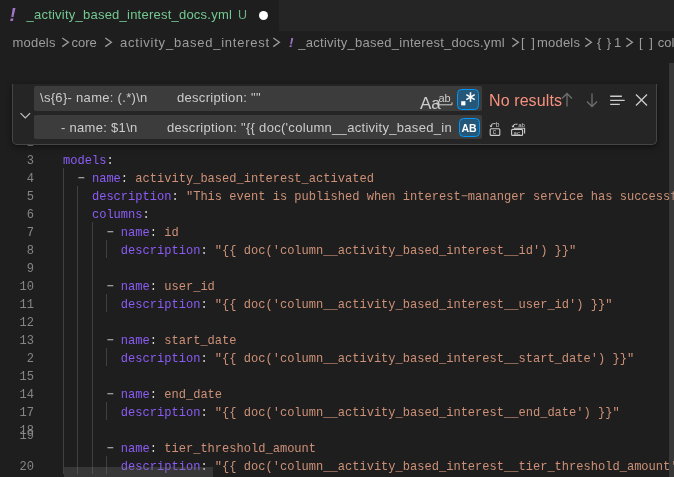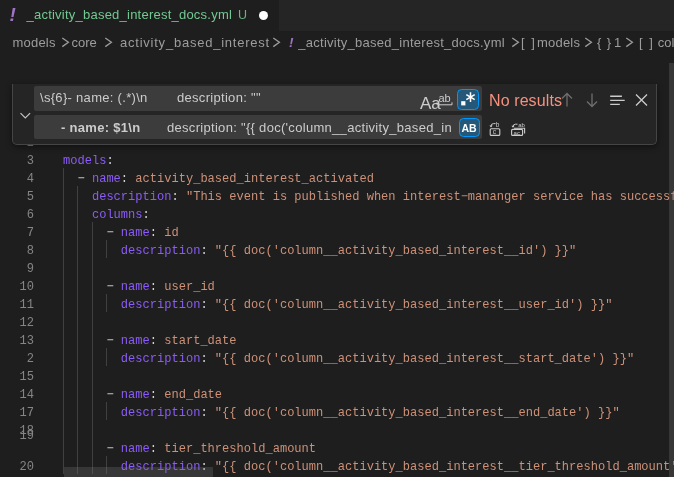--- a/index.html
+++ b/index.html
@@ -126,21 +126,21 @@
     <polyline points="1.5,1.2 6.3,6 11.1,1.2" fill="none" stroke="#c5c5c5" stroke-width="1.15"></polyline>
   </svg>
 
   <div class="abs" style="left:21px; top:1.5px; width:448px; height:25.5px; background:#3c3c3c; border-radius:2px;"></div>
 
   <div class="abs" style="left:21px; top:31px; width:448px; height:24px; background:#3c3c3c; border-radius:2px;"></div>
 
   <span class="ft" style="left:27px; top:5.6px;">\s{6}- name: (.*)\n</span>
   <span class="ft" style="left:164px; top:5.6px;">description: ""</span>
 
-  <span class="ft" style="left:48px; top:36.4px;font-weight:bold;">- name: $1\n</span>
+  <span class="ft" style="left:48px; top:36.4px;">- name: $1\n</span>
   <span class="ft" style="left:154px; top:36.4px;">description: "{{ doc('column__activity_based_in</span>
 
   <span class="abs" style="left:407px; top:9.5px; font-size:17px; color:#cccccc;">Aa</span>
   <svg class="abs" style="left:423px; top:8px;" width="18" height="16" viewBox="0 0 18 16">
     <text x="2.5" y="9.5" font-size="11" fill="#cccccc" font-family="Liberation Sans">ab</text>
     <path d="M1 10.3 V12.8 H16 V10.3" fill="none" stroke="#cccccc" stroke-width="1"></path>
   </svg>
   <div class="abs" style="left:444px; top:5px; width:22px; height:20.5px; background:#255779; border:1px solid #0097fb; border-radius:4.5px;">
     <svg width="19" height="19" viewBox="0 0 19 19" style="position:absolute;left:0;top:0;">
       <rect x="3.2" y="11.2" width="4.2" height="4.2" fill="#ffffff"></rect>

